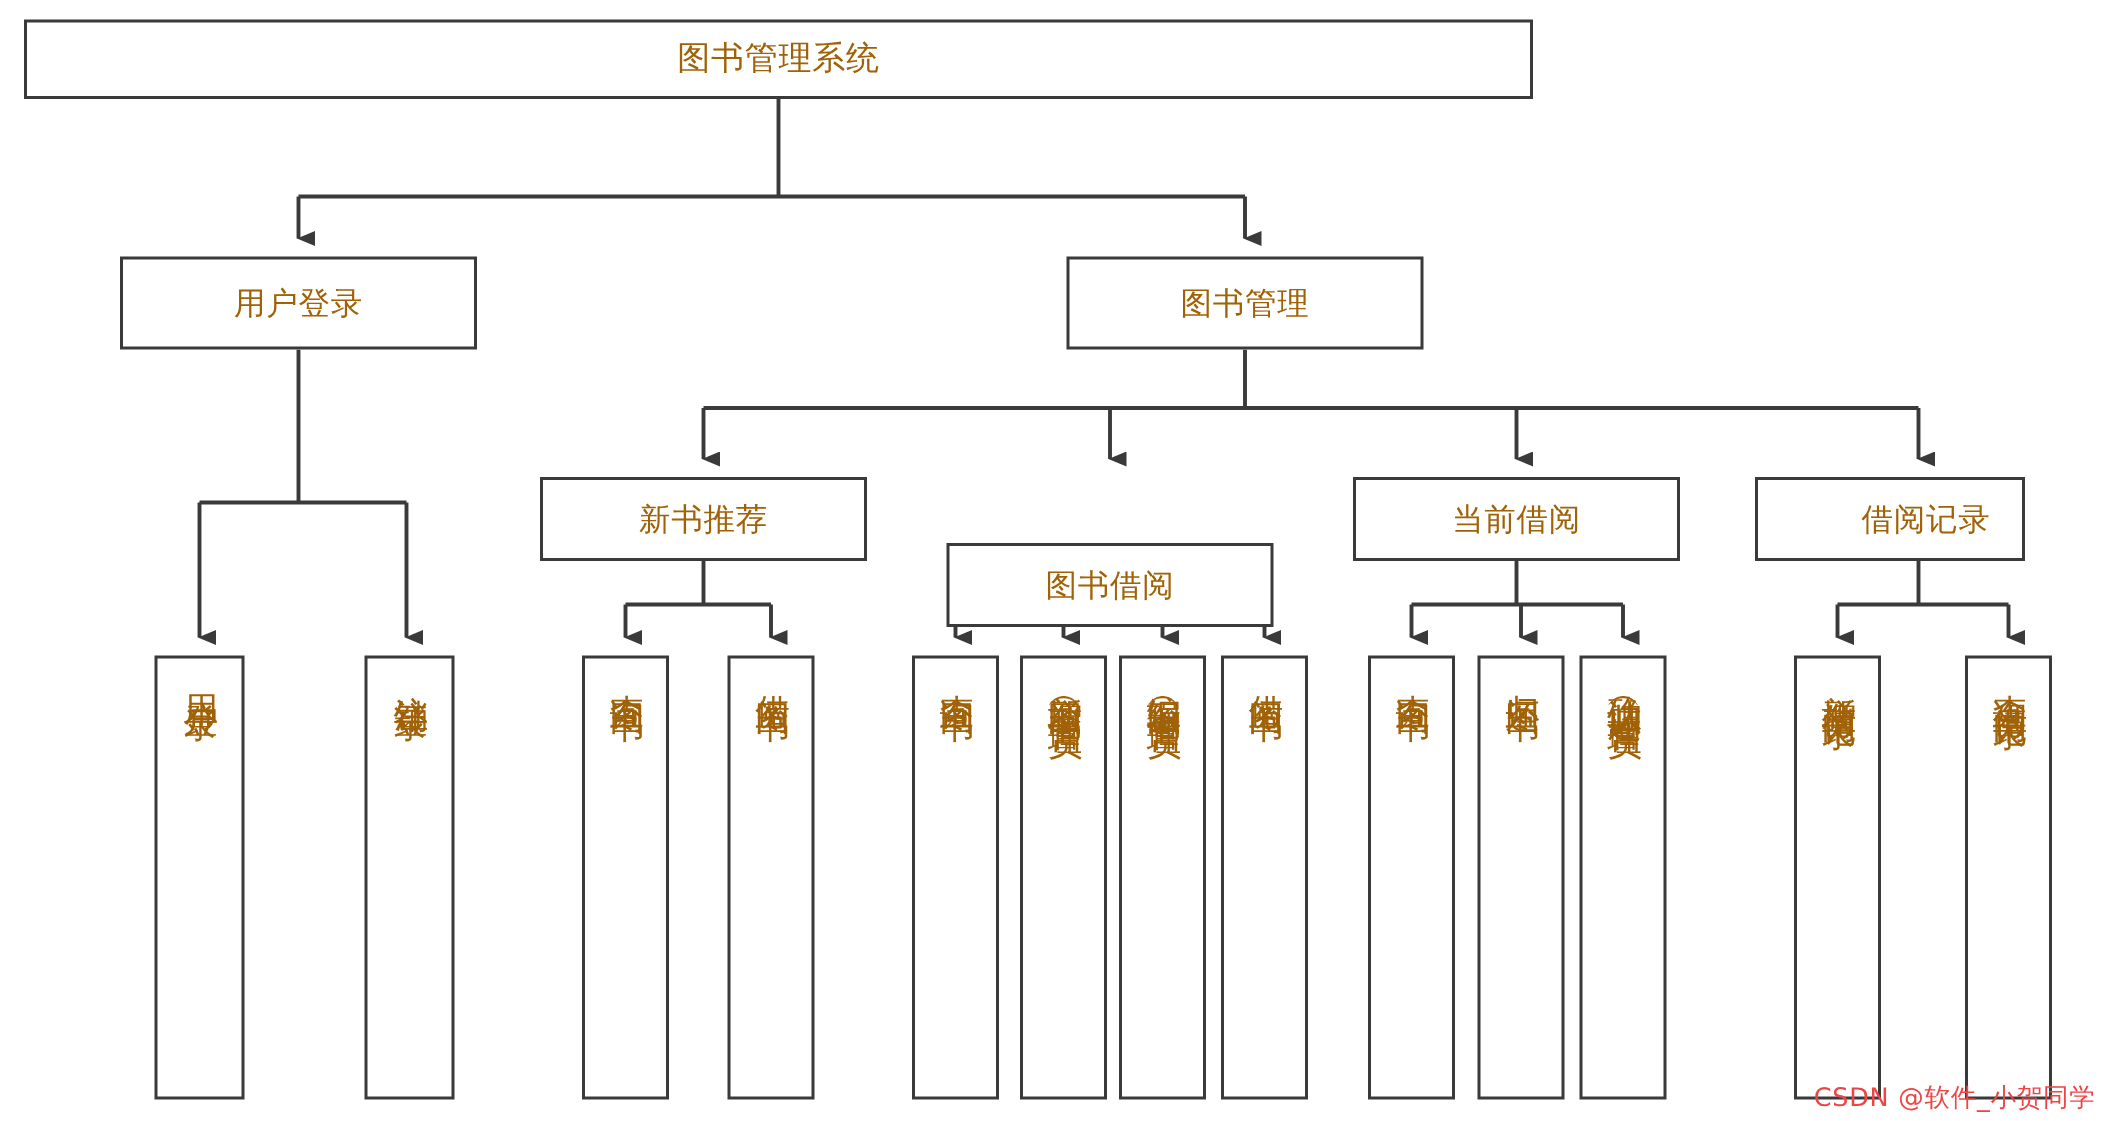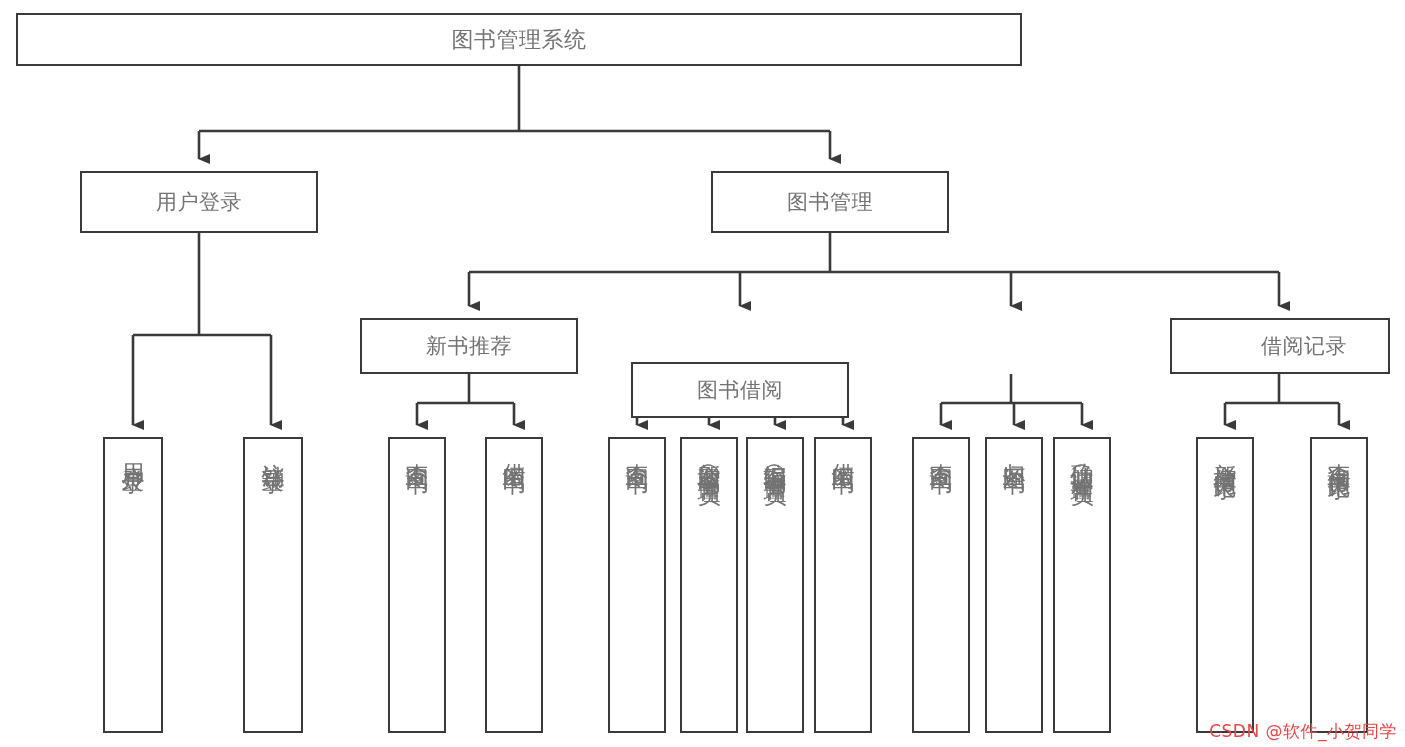--- a/index.html
+++ b/index.html
@@ -30,21 +30,21 @@
     position: absolute;
     box-sizing: border-box;
     border: 2.2px solid #3a3a3a;
     background: #ffffff;
     display: flex;
     align-items: center;
     justify-content: center;
     color: #2b2b2b;
   }
   .node .label {
-    color: #737373;
+    color: #a16207;
     line-height: 1.18;
     text-align: center;
     white-space: nowrap;
   }
   
   .node.h .label {
     font-size: 21px;
     letter-spacing: 0.5px;
   }
   .node.root .label {
@@ -139,21 +139,24 @@
   <div class="node h" style="left: 360px; top: 318px; width: 218px; height: 56px;">
     <span class="label">新书推荐</span>
   </div>
 
   <div class="node h" style="left: 711px; top: 171px; width: 238px; height: 62px;">
     <span class="label">图书管理</span>
   </div>
   <div class="node h" style="left: 631px; top: 318px; width: 218px; height: 56px; margin-top: 44px;">
     <span class="label">图书借阅</span>
   </div>
-  <div class="node h" style="left: 1170px; top: 318px; width: 220px; height: 56px; padding-left: 48px;">
+  <div class="node h" style="left: 902px; top: 318px; width: 218px; height: 56px;">
+    <span class="label">当前借阅</span>
+  </div>
+  <div class="node h" style="left: 1170px; top: 318px; width: 180px; height: 56px; padding-left: 48px;">
     <span class="label">借阅记录</span>
   </div>
 
   <div class="node v" style="left: 103px; top: 437px; width: 60px; height: 296px;">
     <span class="label">用户登录</span>
   </div>
   <div class="node v" style="left: 243px; top: 437px; width: 60px; height: 296px;">
     <span class="label">注销登录</span>
   </div>
   <div class="node v" style="left: 388px; top: 437px; width: 58px; height: 296px;">

